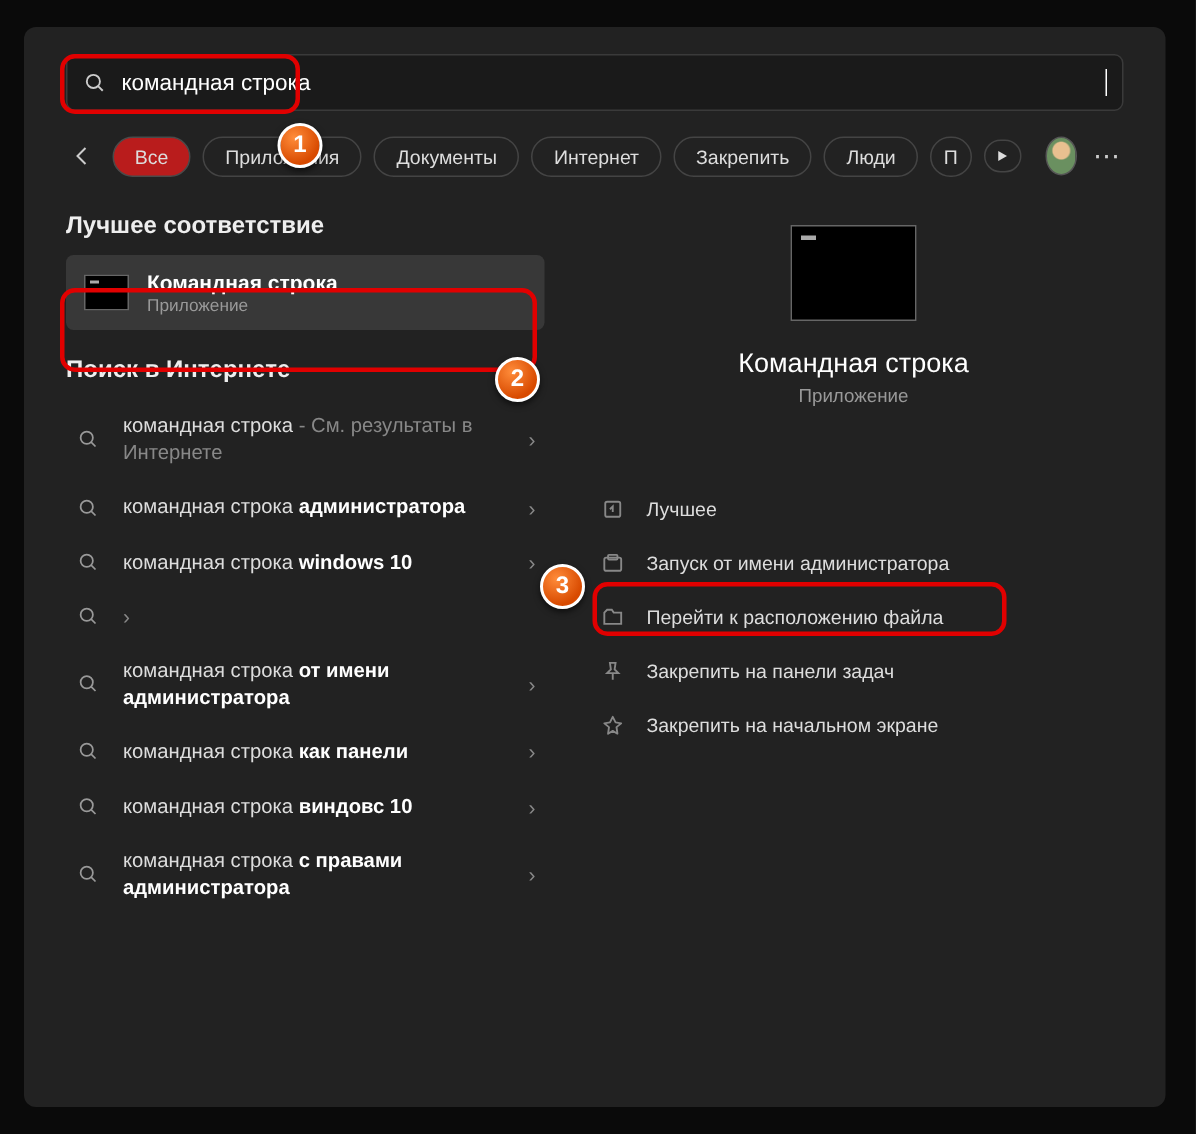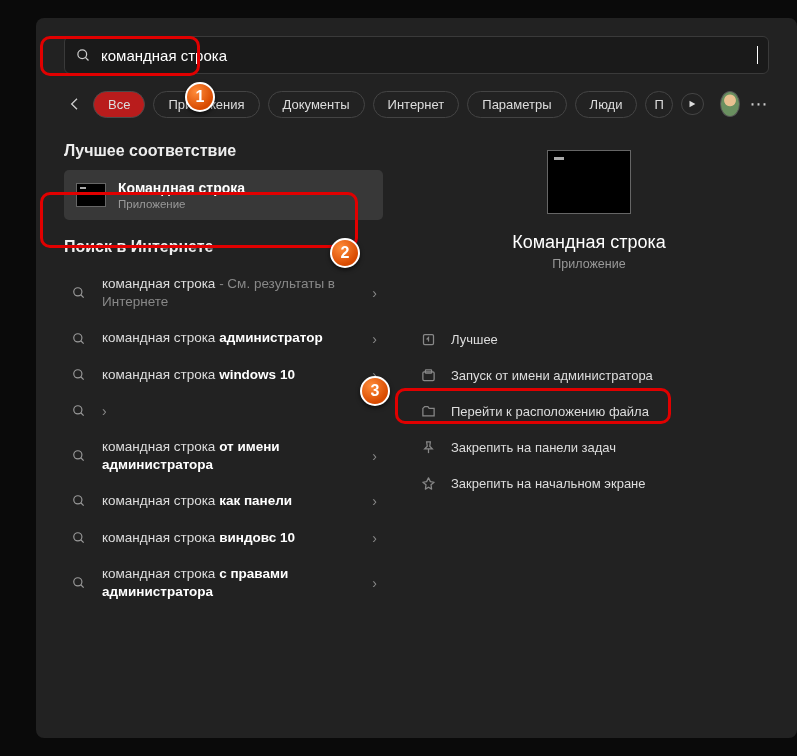--- a/index.html
+++ b/index.html
@@ -7,21 +7,21 @@
     background: #0a0a0a;
     font-family: 'Segoe UI', sans-serif;
     color: #fff;
     width: 797px;
     height: 756px;
     overflow: hidden;
     position: relative;
   }
   .window {
     position: absolute;
-    left: 36px; top: 18px;
+    left: 16px; top: 18px;
     width: 761px; height: 720px;
     background: #222222;
     border-radius: 8px;
     overflow: hidden;
   }
 
   
   .search-wrap {
     padding: 18px 28px 6px 28px;
   }
@@ -267,21 +267,21 @@
   <div class="tabs-row">
     <div class="back-btn">
       <svg width="16" height="16" viewBox="0 0 24 24" fill="none" stroke="#ccc" stroke-width="2">
           <polyline points="15 4 7 12 15 20"></polyline>
         </svg>
     </div>
     <div class="tab active">Все</div>
     <div class="tab">Приложения</div>
     <div class="tab">Документы</div>
     <div class="tab">Интернет</div>
-    <div class="tab">Параметры</div>
+    <div class="tab">Закрепить</div>
     <div class="tab">Люди</div>
     <div class="tab" style="width:30px;padding:5px 8px">П</div>
     <div class="tab play">
       <svg width="10" height="10" viewBox="0 0 24 24" fill="#ddd">
           <polygon points="6,4 20,12 6,20"></polygon>
         </svg>
     </div>
     <div class="spacer"></div>
     <div class="avatar"></div>
     <div class="more-btn">⋯</div>
@@ -313,21 +313,21 @@
             <span class="text"><span>командная строка</span><span class="muted"> - См. результаты в Интернете</span></span>
             <span class="chev">›</span>
           </div>
           <div class="web-item">
             <span class="mag">
               <svg width="14" height="14" viewBox="0 0 24 24" fill="none" stroke="#999" stroke-width="2">
                 <circle cx="10" cy="10" r="7"></circle>
                 <line x1="20" y1="20" x2="15" y2="15"></line>
               </svg>
             </span>
-            <span class="text"><span>командная строка </span><b>администратор</b></span>
+            <span class="text"><span>командная строка </span><b>администратора</b></span>
             <span class="chev">›</span>
           </div>
           <div class="web-item">
             <span class="mag">
               <svg width="14" height="14" viewBox="0 0 24 24" fill="none" stroke="#999" stroke-width="2">
                 <circle cx="10" cy="10" r="7"></circle>
                 <line x1="20" y1="20" x2="15" y2="15"></line>
               </svg>
             </span>
             <span class="text"><span>командная строка </span><b>windows 10</b></span>

